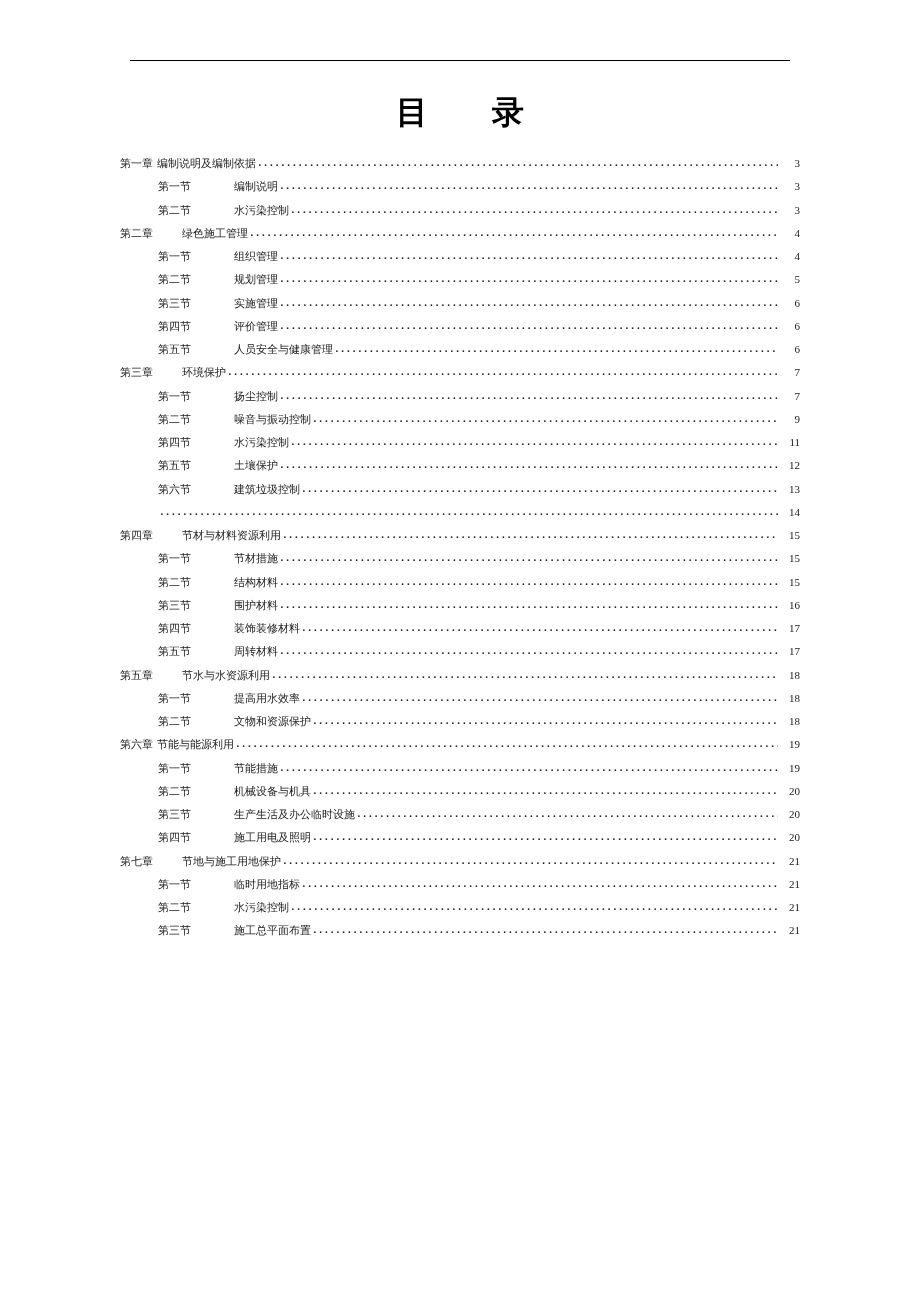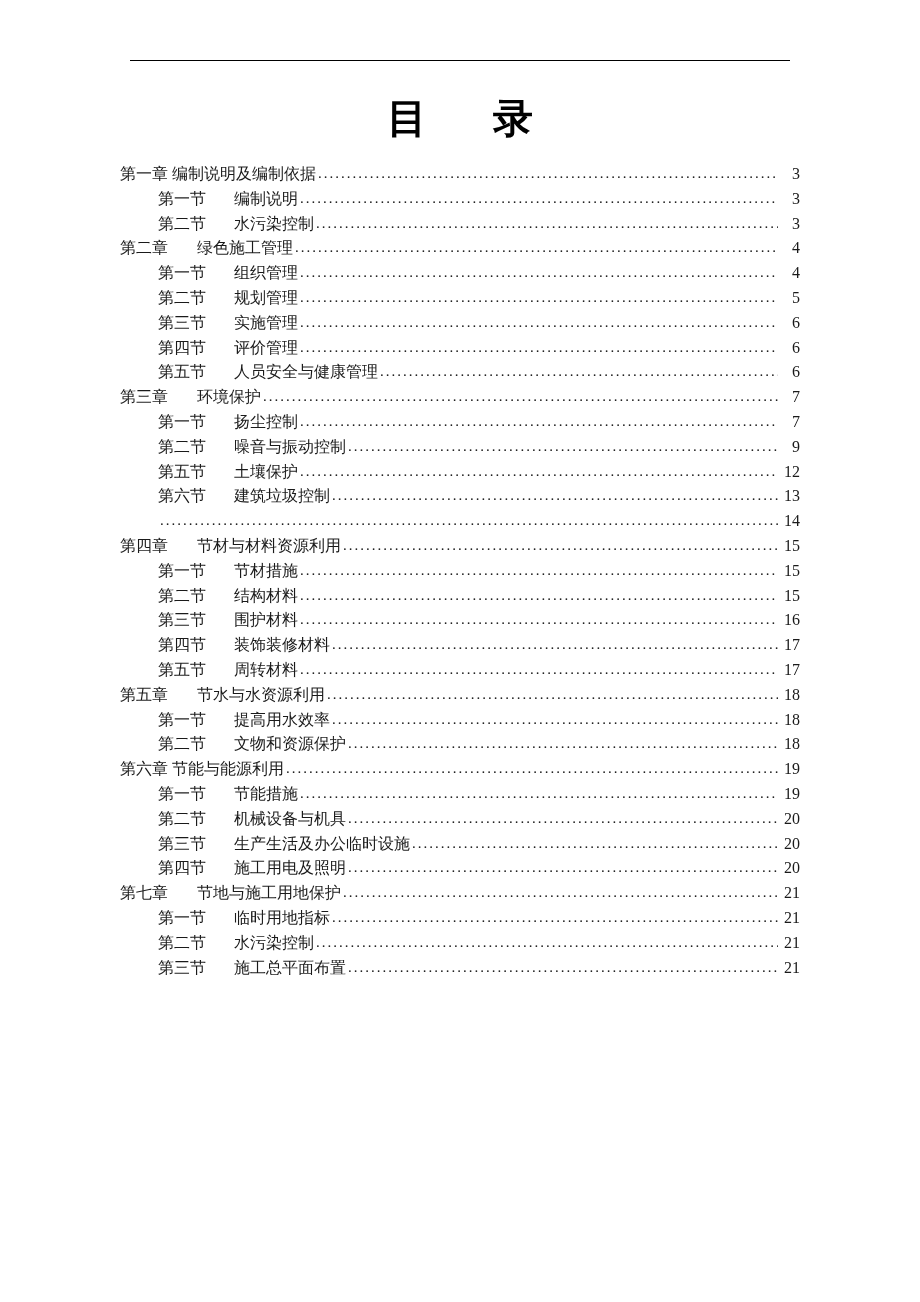--- a/index.html
+++ b/index.html
@@ -18,28 +18,28 @@
       padding: 60px 120px 60px 120px;
     }
     .top-rule {
       border-top: 1.5px solid #000;
       margin-bottom: 30px;
       margin-left: 10px;
       margin-right: 10px;
     }
     .title {
       text-align: center;
-      font-size: 40px;
+      font-size: 32px;
       font-weight: bold;
       letter-spacing: 28px;
       margin-bottom: 16px;
       padding-left: 28px;
     }
     .toc {
-      font-size: 16px;
+      font-size: 11px;
       color: #1a1a1a;
     }
     .toc-row {
       display: flex;
       align-items: baseline;
       line-height: 1.55;
       white-space: nowrap;
     }
     .toc-row.level-0 {
       padding-left: 0;
@@ -142,20 +142,25 @@
         <span class="toc-label"><span class="toc-section">第一节</span><span class="toc-title">扬尘控制</span></span>
         <span class="toc-dots"></span>
         <span class="toc-page">7</span>
       </div>
       <div class="toc-row level-1">
         <span class="toc-label"><span class="toc-section">第二节</span><span class="toc-title">噪音与振动控制</span></span>
         <span class="toc-dots"></span>
         <span class="toc-page">9</span>
       </div>
       <div class="toc-row level-1">
+        <span class="toc-label"><span class="toc-section">第四节</span><span class="toc-title">水污染控制</span></span>
+        <span class="toc-dots"></span>
+        <span class="toc-page">11</span>
+      </div>
+      <div class="toc-row level-1">
         <span class="toc-label"><span class="toc-section">第五节</span><span class="toc-title">土壤保护</span></span>
         <span class="toc-dots"></span>
         <span class="toc-page">12</span>
       </div>
       <div class="toc-row level-1">
         <span class="toc-label"><span class="toc-section">第六节</span><span class="toc-title">建筑垃圾控制</span></span>
         <span class="toc-dots"></span>
         <span class="toc-page">13</span>
       </div>
       <div class="toc-row level-1">

